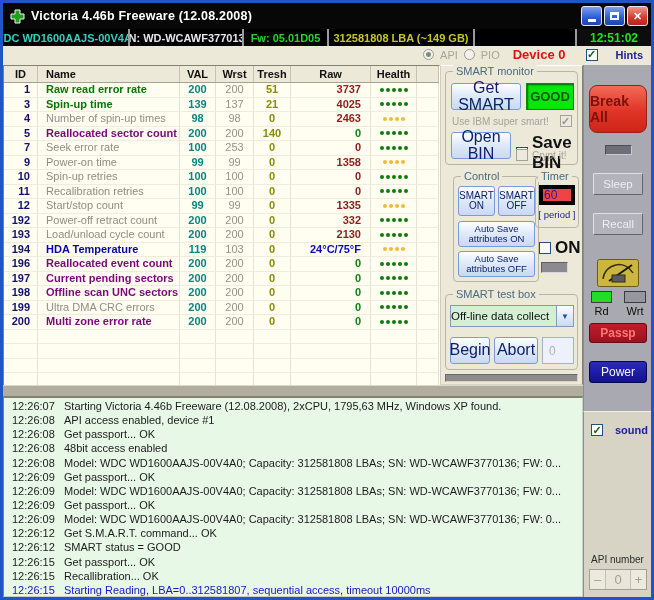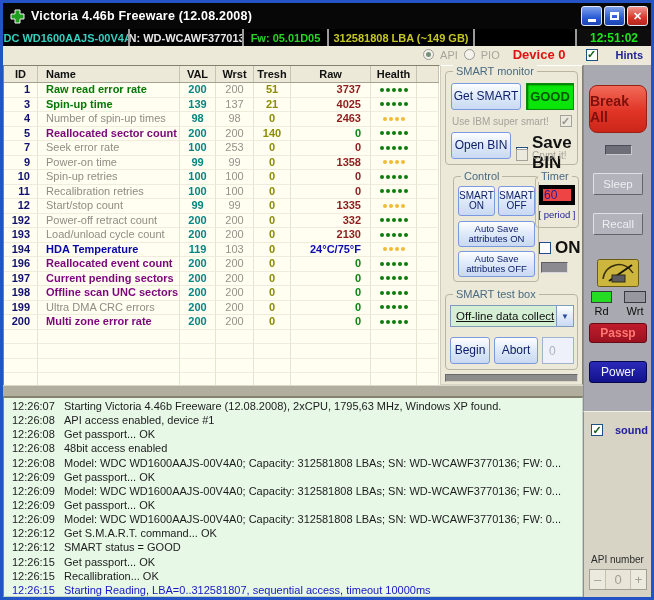--- a/index.html
+++ b/index.html
@@ -82,35 +82,35 @@
   .dot.green  { background: #0c7c0c; }
   .dot.yellow { background: #f2bb37; }
   
   .monitor-panel { position: absolute; left: 437px; top: 62px; width: 143px; height: 320px;
                    background: #ece9d8; border: 1px solid; border-color: #fff #84826f #d8d5c4 #cfccbb; }
   .group { position: absolute; border: 1px solid #b9b5a0; border-radius: 4px; }
   .group > .glabel { position: absolute; top: -7px; left: 7px; padding: 0 3px; background: #ece9d8;
                      font-size: 11px; color: #4a6a80; white-space: nowrap; }
   .xpbtn { position: absolute; border: 1px solid #7b99df; border-radius: 3px;
            background: linear-gradient(#fdfeff, #e0ebfa 45%, #c9d9f2); color: #10216b;
-           font-size: 12px; display: flex; align-items: center; justify-content: center;
+           font-size: 16px; display: flex; align-items: center; justify-content: center;
            text-align: center; line-height: 1.05; font-family: "Liberation Sans", sans-serif; }
   .good-box { position: absolute; background: #0ae60a; border: 1px solid #0a8a0a;
               box-shadow: inset 1px 1px 2px #076007; color: #055805; font-weight: bold;
               font-size: 13px; display: flex; align-items: center; justify-content: center; }
   .cbrow { position: absolute; display: flex; align-items: center; }
   .dis-label { color: #a5a29a; font-size: 10px; margin-right: 3px; white-space: nowrap; }
   .bold-label { font-size: 17px; font-weight: bold; color: #111; margin-left: 4px; }
   .timer-input { position: absolute; background: #ef4444; border: 4px solid #000000;
                  color: #20209a; font-size: 12px; padding-left: 1px; display: flex; align-items: center; }
   .period-label { position: absolute; color: #20209a; font-size: 9.5px; text-align: center; }
   .led { position: absolute; background: #8a8a90; border: 1px solid; border-color: #5e5e64 #d8d8dc #d8d8dc #5e5e64; }
   .combo { position: absolute; background: #d5efd5; border: 1px solid #7f9db9; display: flex;
            align-items: center; }
-  .combo .sel-text { flex: 1; padding-left: 5px; font-size: 11.5px; color: #111; white-space: nowrap; overflow: hidden; text-decoration: underline; }
+  .combo .sel-text { flex: 1; font-size: 11.5px; color: #111; white-space: nowrap; overflow: hidden; }
   .combo .arrow-btn { width: 17px; height: 100%; border-left: 1px solid #7f9db9; border-radius: 0 1px 1px 0;
            background: linear-gradient(#fdfeff, #c9d9f2); color: #2a4a9a; font-size: 8px;
            display: flex; align-items: center; justify-content: center; }
   .counter-input { position: absolute; background: #eef0fa; border: 1px solid #9fb4c9;
                    color: #aab4c4; font-size: 12px; display: flex; align-items: center; padding-left: 6px; }
   .progress { position: absolute; background: #8c8c8c; border: 1px solid; border-color: #6a6a6a #d8d5c4 #d8d5c4 #6a6a6a; }
   
   .side-panel { position: absolute; left: 580px; top: 62px; width: 68px; height: 346px;
                 background: #a9a9b1; border-left: 1px solid #8c8c94; }
   .break-btn { position: absolute; left: 5px; top: 20px; width: 58px; height: 48px;

